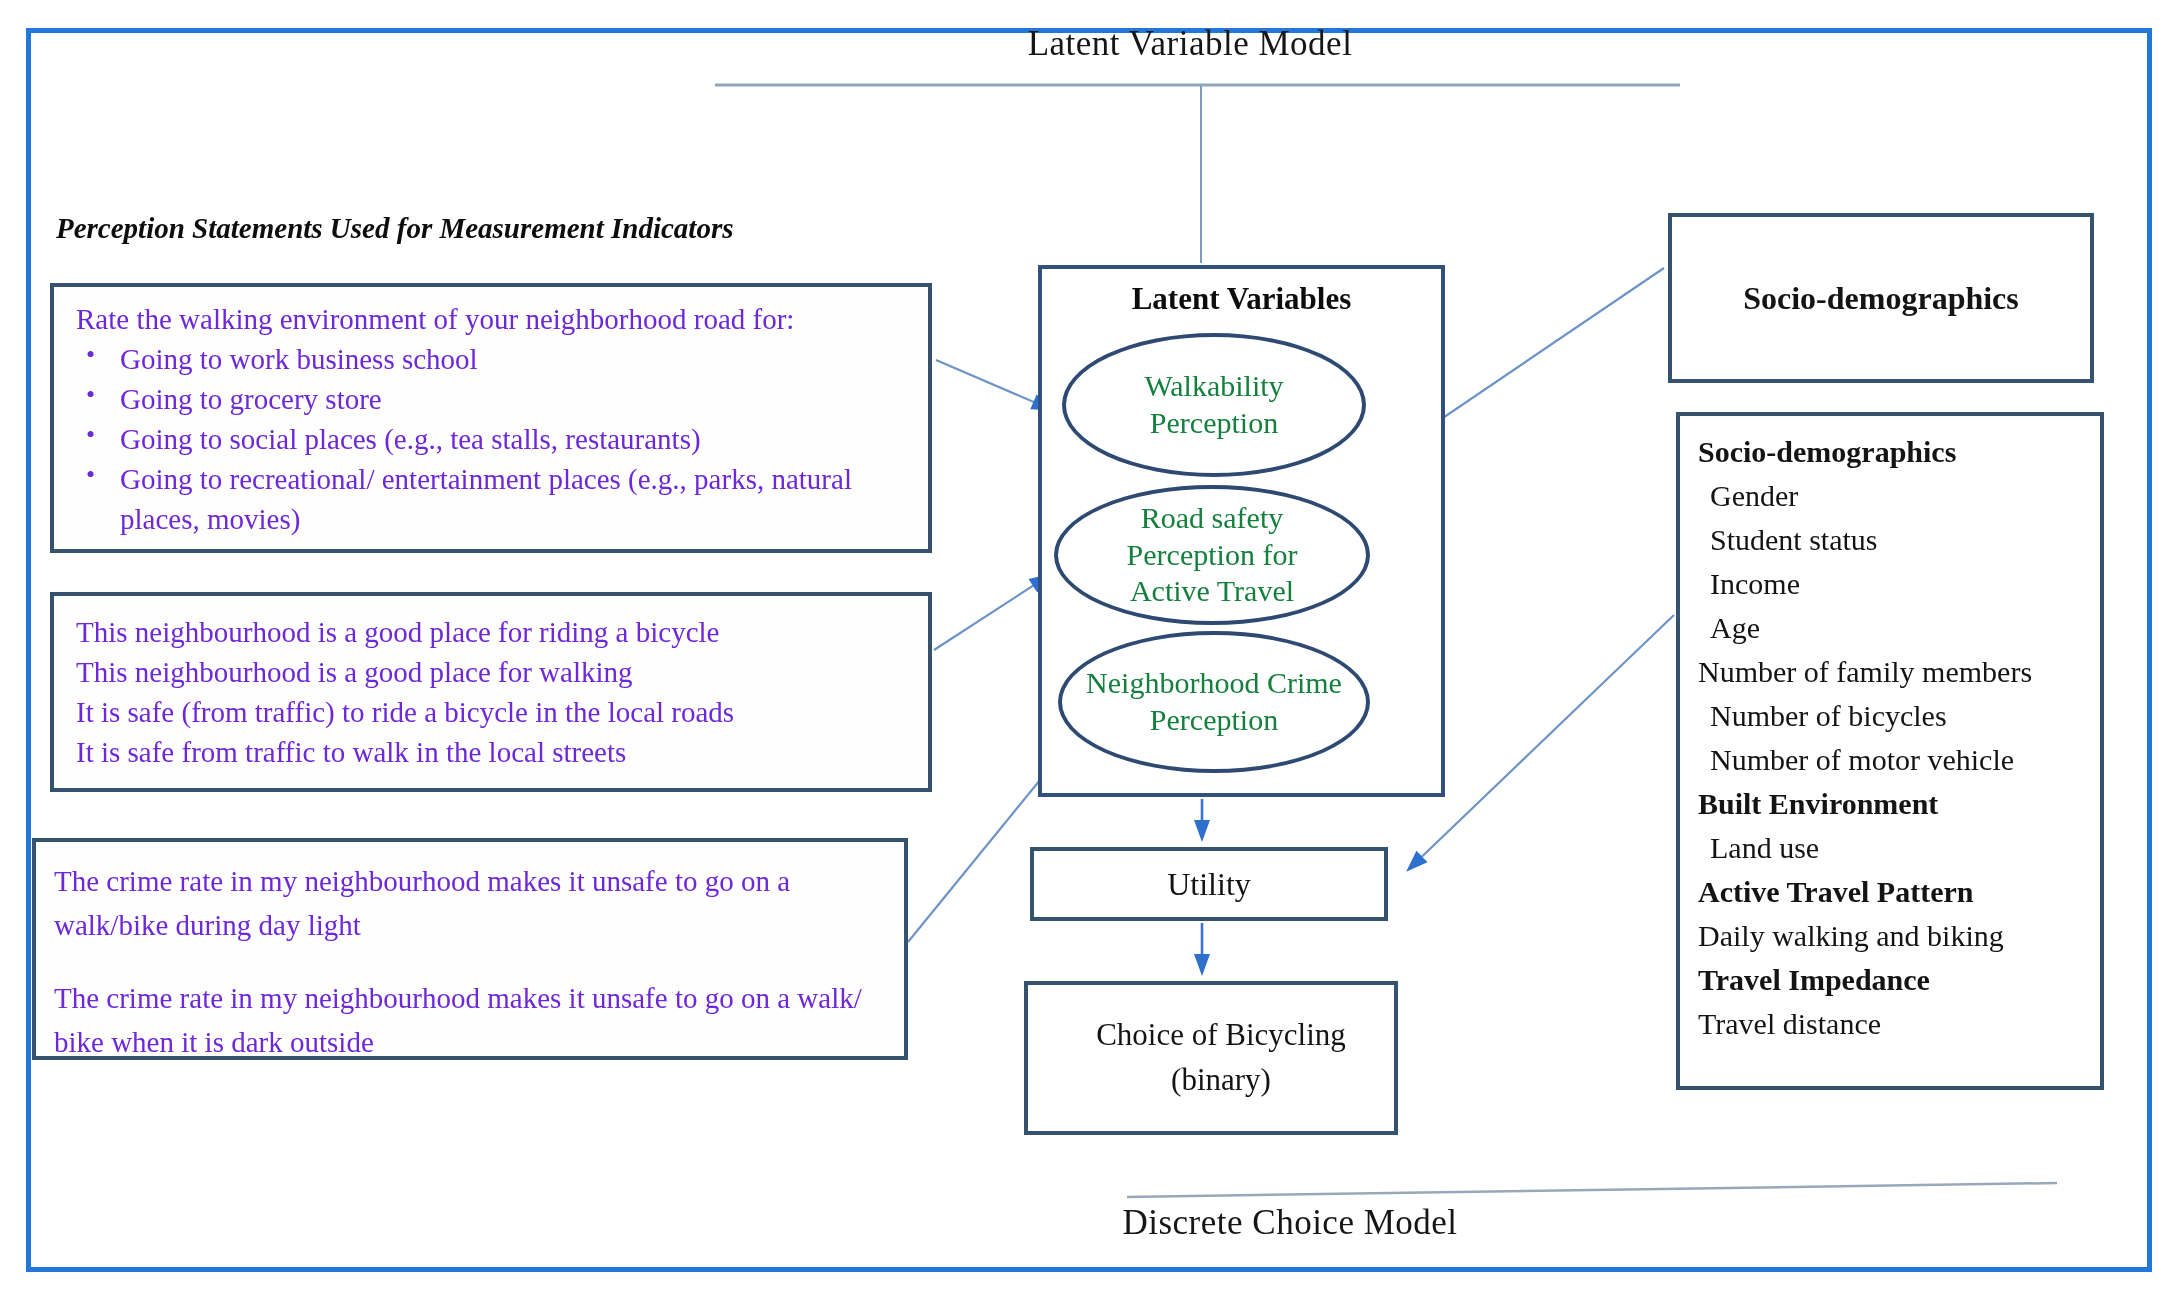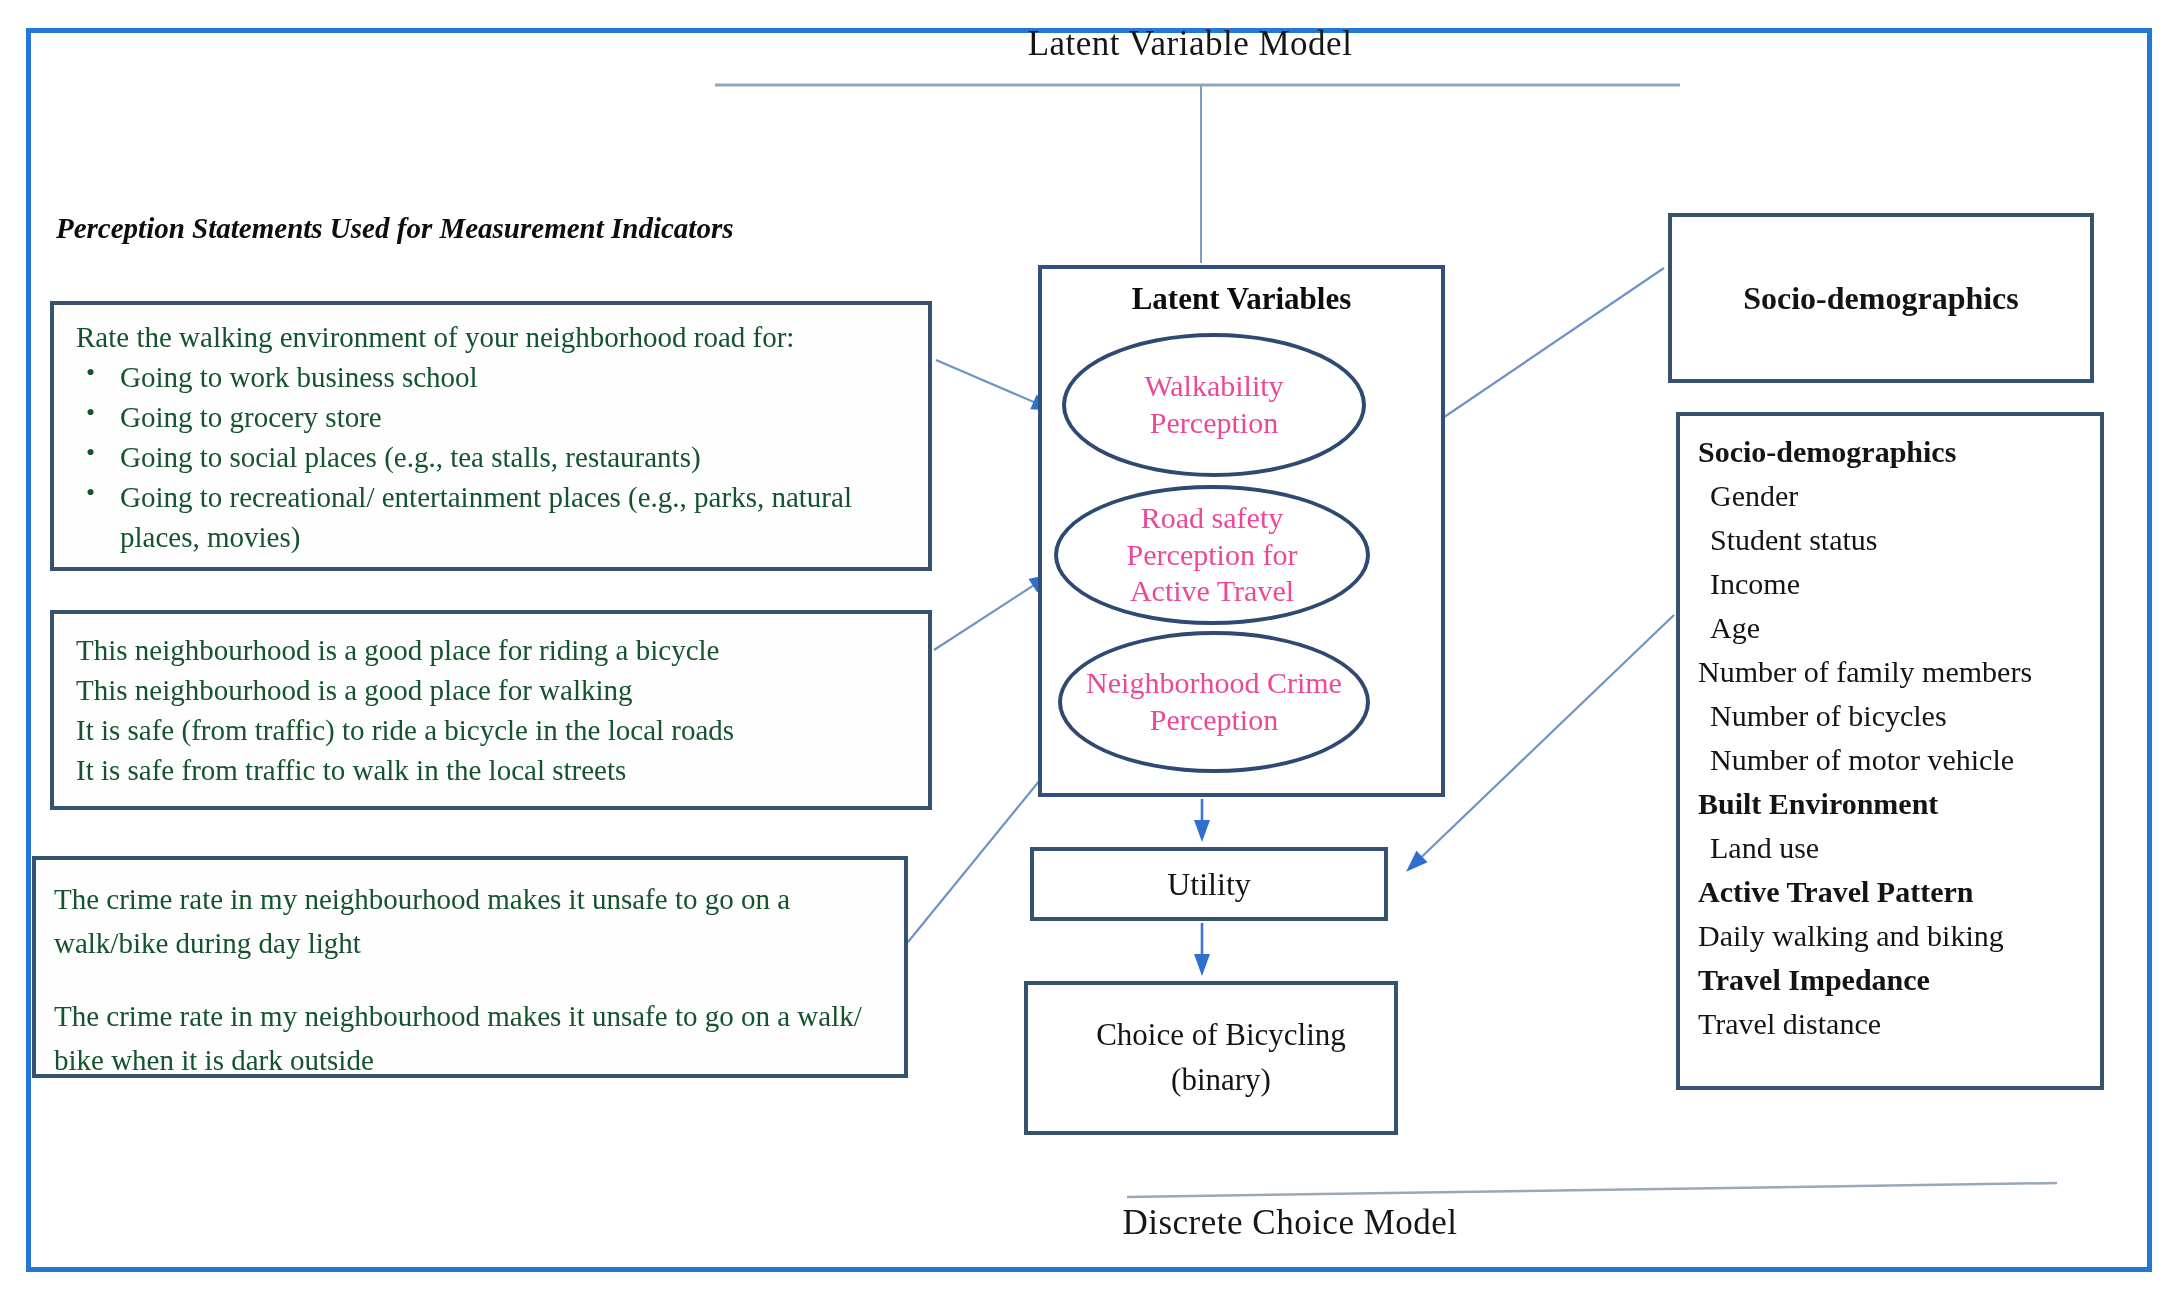--- a/index.html
+++ b/index.html
@@ -13,21 +13,21 @@
   }
   .fig-label{position:absolute;text-align:center;font-size:35px;color:#161616;letter-spacing:0.5px;}
   #top-label{left:890px;top:24px;width:600px;}
   #bottom-label{left:1040px;top:1203px;width:500px;}
   #left-heading{
     position:absolute;left:56px;top:212px;width:780px;
     font-size:29px;font-weight:bold;color:#0d0d0d;font-style:italic;
   }
   .stmt-box{
     position:absolute;border:4px solid #35536f;background:#fefefe;
-    font-size:29px;line-height:1.38;padding:12px 14px 8px 18px;box-sizing:border-box;color:#14532d;margin-top:18px;
+    font-size:29px;line-height:1.38;padding:12px 14px 8px 18px;box-sizing:border-box;color:#6d28d9;
   }
   #stmt-box-1{left:50px;top:283px;width:882px;height:270px;}
   #stmt-box-2{left:50px;top:592px;width:882px;height:200px;padding-top:16px;}
   #stmt-box-3{left:32px;top:838px;width:876px;height:222px;padding-top:18px;line-height:1.5;}
   .bullet{position:relative;padding-left:48px;}
   .bullet::before{content:"•";position:absolute;left:14px;top:-2px;font-size:26px;}
   .stmt-line{padding-left:4px;}
   #stmt-box-3 .para + .para{margin-top:30px;}
   #latent-box{
     position:absolute;left:1038px;top:265px;width:407px;height:532px;
@@ -35,21 +35,21 @@
   }
   #latent-title{
     position:absolute;top:12px;left:0;width:100%;text-align:center;
     font-size:31px;font-weight:bold;color:#0d0d0d;
   }
   .ellipse{
     position:absolute;border:4px solid #2e4a72;border-radius:50%;
     display:flex;align-items:center;justify-content:center;text-align:center;
     box-sizing:border-box;background:#fff;
   }
-  .ellipse .etext{font-size:30px;line-height:1.22;color:#ec4899;}
+  .ellipse .etext{font-size:30px;line-height:1.22;color:#15803d;}
   #ellipse-walkability{left:20px;top:64px;width:304px;height:144px;}
   #ellipse-roadsafety{left:12px;top:216px;width:316px;height:140px;}
   #ellipse-crime{left:16px;top:362px;width:312px;height:142px;}
   #ellipse-walkability .etext{max-width:220px;}
   #ellipse-roadsafety .etext{max-width:215px;}
   #ellipse-crime .etext{max-width:260px;}
   .plain-box{
     position:absolute;border:4px solid #35536f;box-sizing:border-box;background:#fff;
     display:flex;align-items:center;justify-content:center;text-align:center;color:#141414;
   }

